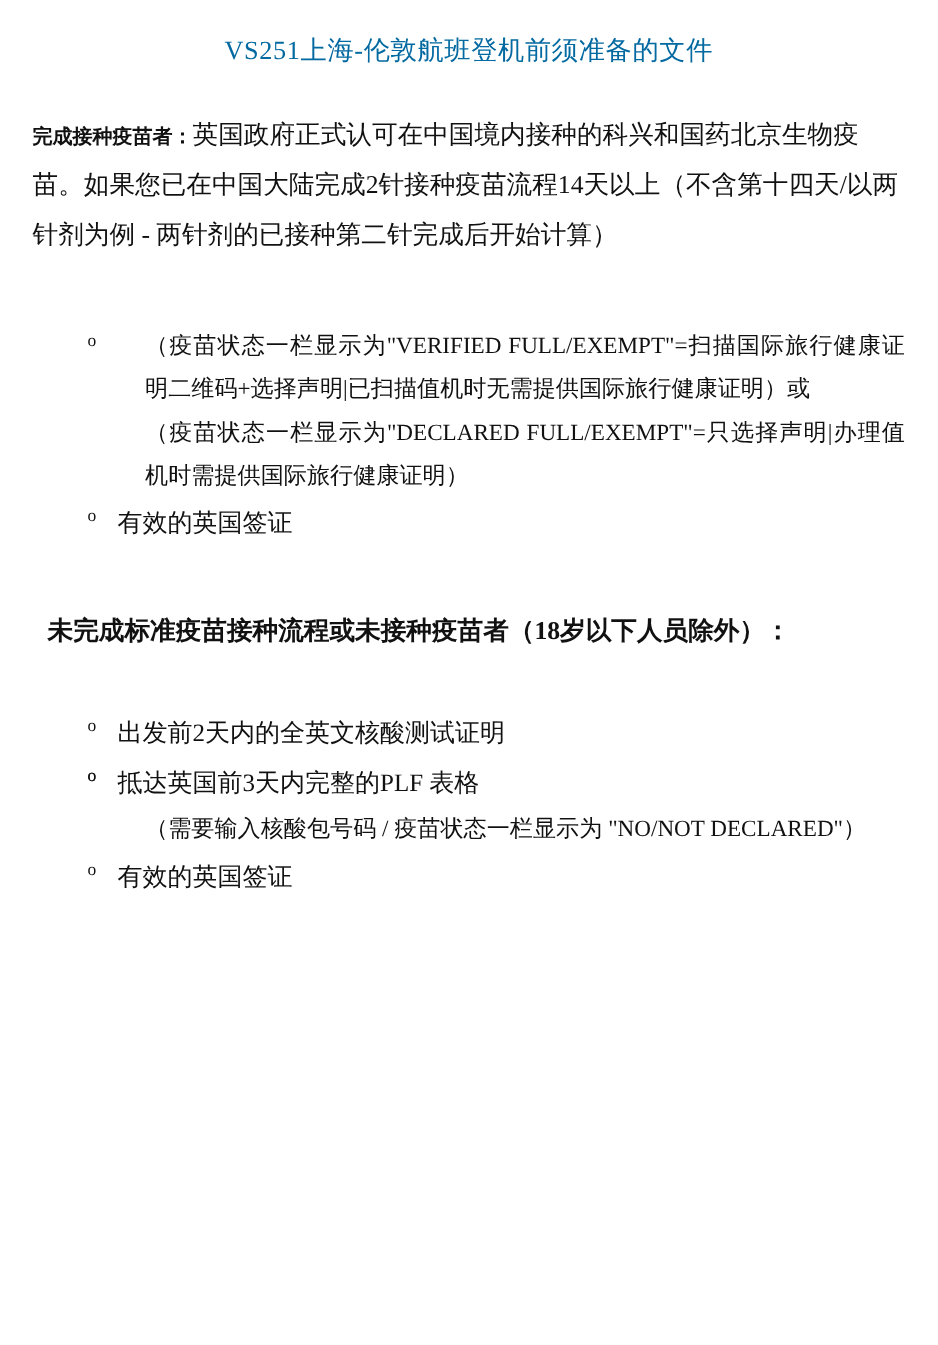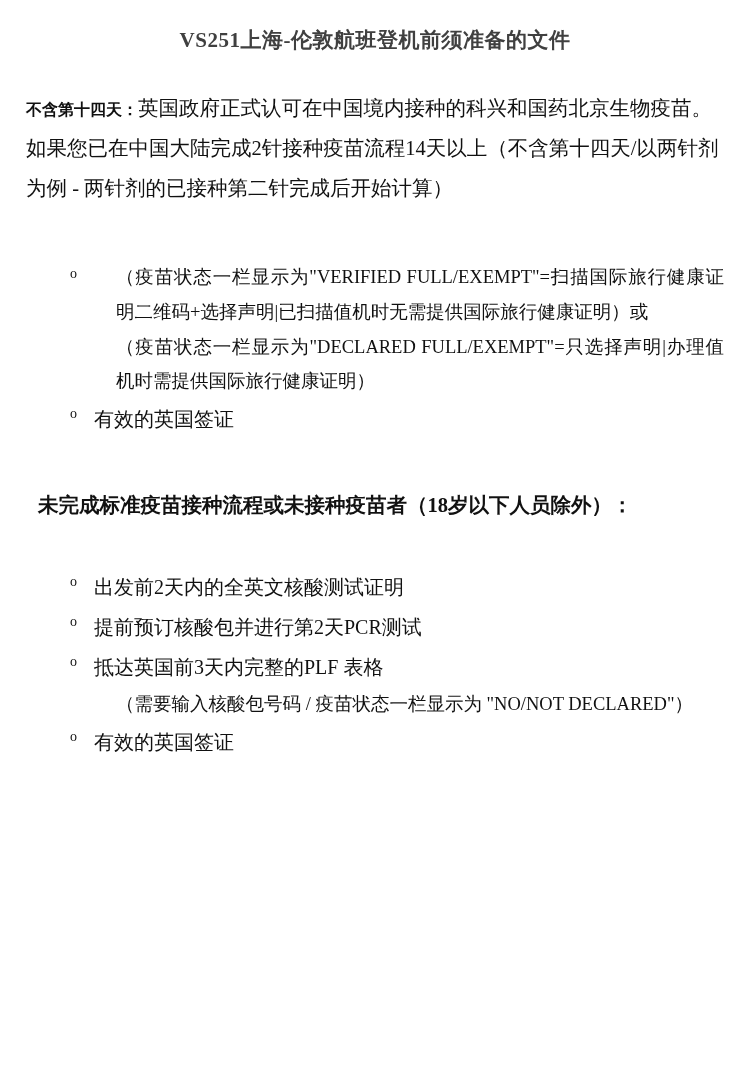--- a/index.html
+++ b/index.html
@@ -16,22 +16,22 @@
   .page {
     width: 750px;
     min-height: 1076px;
     box-sizing: border-box;
     padding: 18px 26px 10px 26px;
     background: #ffffff;
     position: relative;
   }
   .doc-title {
     text-align: center;
-    color: #404040;
-    font-weight: bold;
+    color: #0369a1;
+    font-weight: normal;
     font-size: 21px;
     letter-spacing: 0.5px;
     margin: 8px 0 34px 0;
     line-height: 1.4;
   }
   .para {
     font-size: 20.5px;
     line-height: 1.95;
     text-align: justify;
     margin: 0;
@@ -88,21 +88,21 @@
   }
 </style>
 </head>
 <body>
 
 <div class="page">
 
   <div class="doc-title">VS251上海-伦敦航班登机前须准备的文件</div>
 
   <div class="lead-block">
-    <span class="heading-inline">不含第十四天：</span><span class="para">英国政府正式认可在中国境内接种的科兴和国药北京生物疫苗。如果您已在中国大陆完成2针接种疫苗流程14天以上（不含第十四天/以两针剂为例 - 两针剂的已接种第二针完成后开始计算）</span>
+    <span class="heading-inline">完成接种疫苗者：</span><span class="para">英国政府正式认可在中国境内接种的科兴和国药北京生物疫苗。如果您已在中国大陆完成2针接种疫苗流程14天以上（不含第十四天/以两针剂为例 - 两针剂的已接种第二针完成后开始计算）</span>
   </div>
 
   <div class="gap-md"></div>
 
   <ul class="bullets">
     <li>
       <span class="bullet-mark">o</span>
       <span class="sub-note">（疫苗状态一栏显示为"VERIFIED FULL/EXEMPT"=扫描国际旅行健康证明二维码+选择声明|已扫描值机时无需提供国际旅行健康证明）或</span>
       <span class="sub-note">（疫苗状态一栏显示为"DECLARED FULL/EXEMPT"=只选择声明|办理值机时需提供国际旅行健康证明）</span>
     </li>
@@ -118,21 +118,20 @@
 
   <div class="gap-lg"></div>
 
   <ul class="bullets">
     <li>
       <span class="bullet-mark">o</span>
       <span>出发前2天内的全英文核酸测试证明</span>
     </li>
     <li>
       <span class="bullet-mark">o</span>
-      <span>提前预订核酸包并进行第2天PCR测试</span>
     </li>
     <li>
       <span class="bullet-mark">o</span>
       <span>抵达英国前3天内完整的PLF 表格</span>
       <span class="sub-note">（需要输入核酸包号码 / 疫苗状态一栏显示为 "NO/NOT DECLARED"）</span>
     </li>
     <li>
       <span class="bullet-mark">o</span>
       <span>有效的英国签证</span>
     </li>

